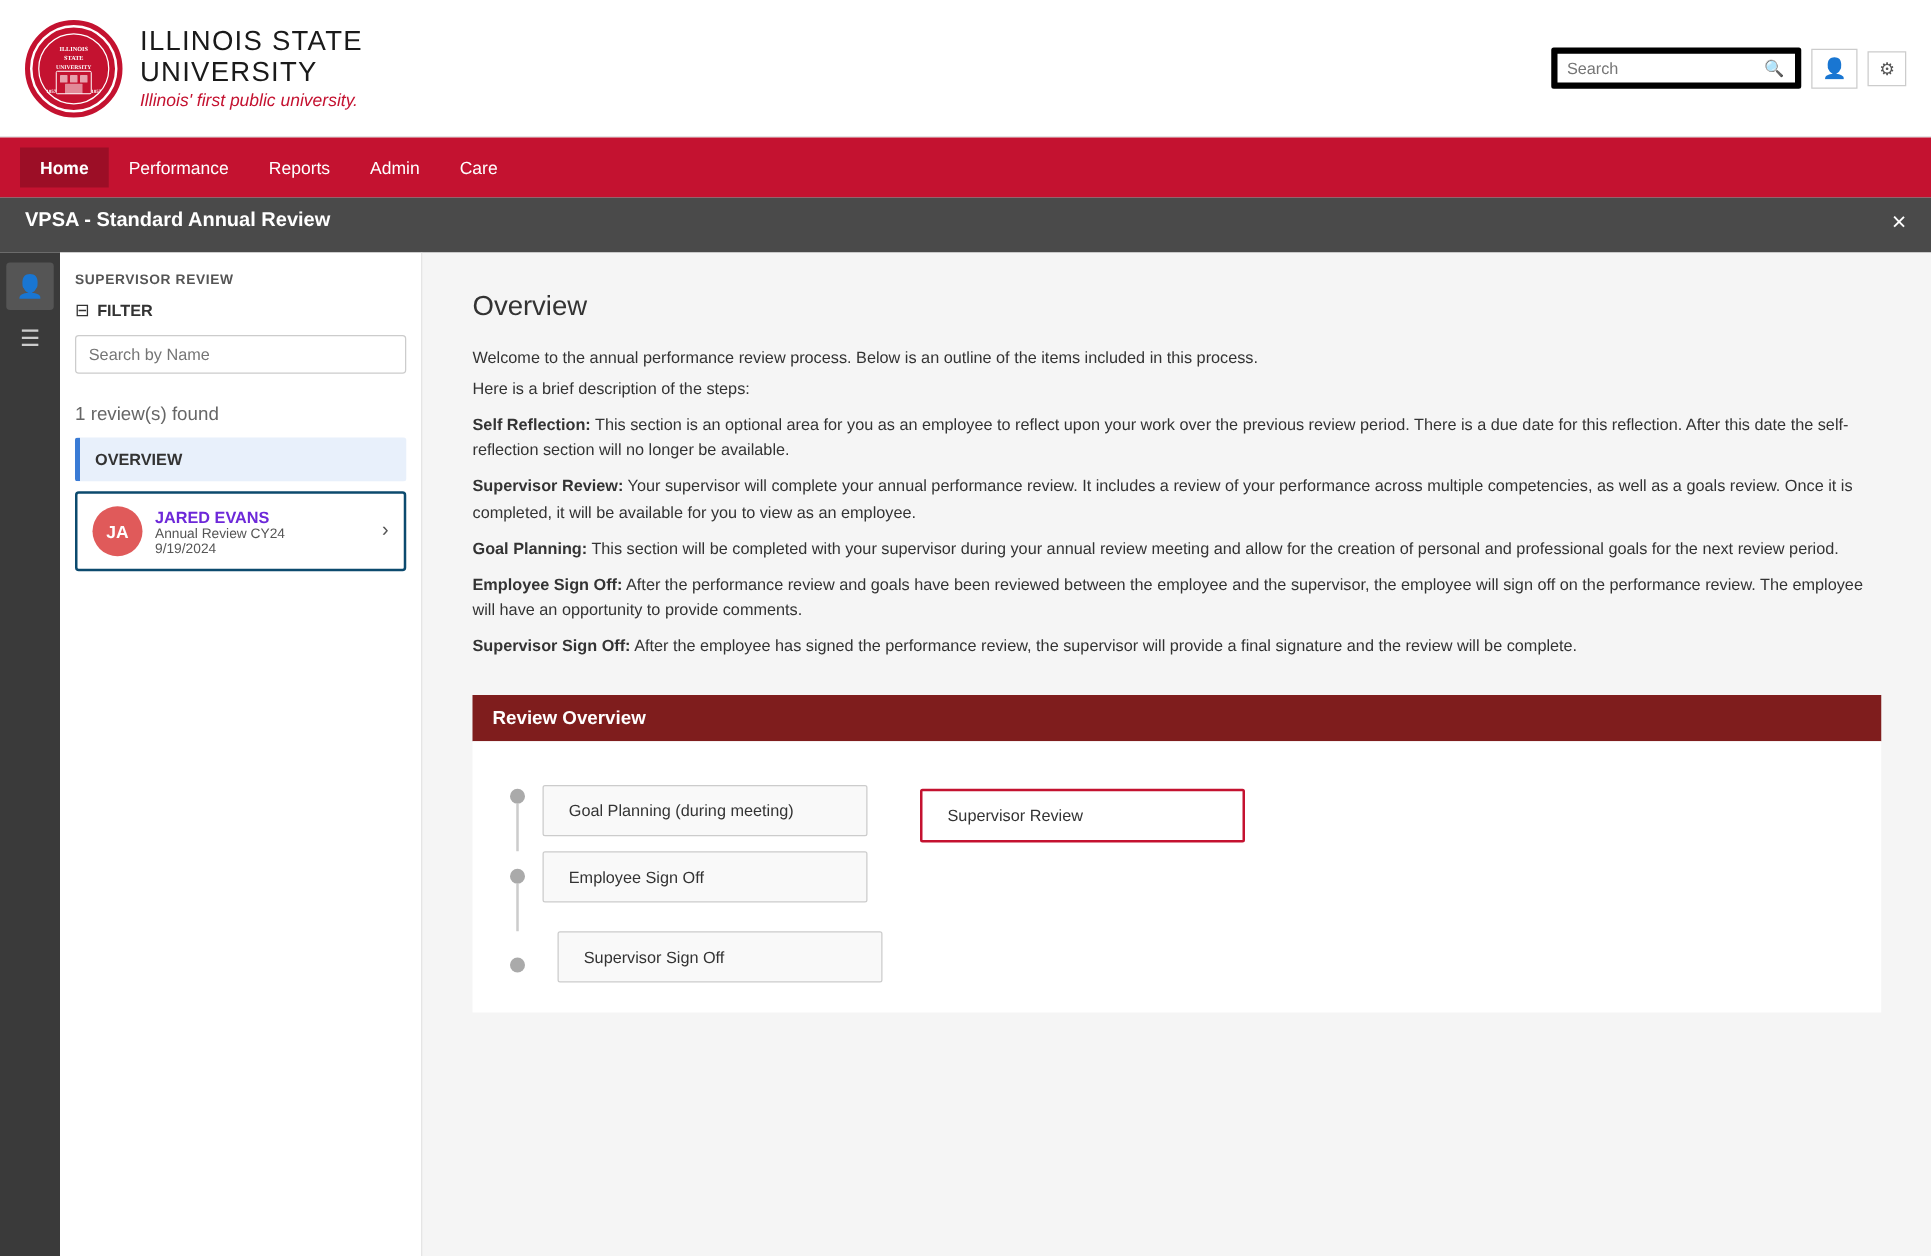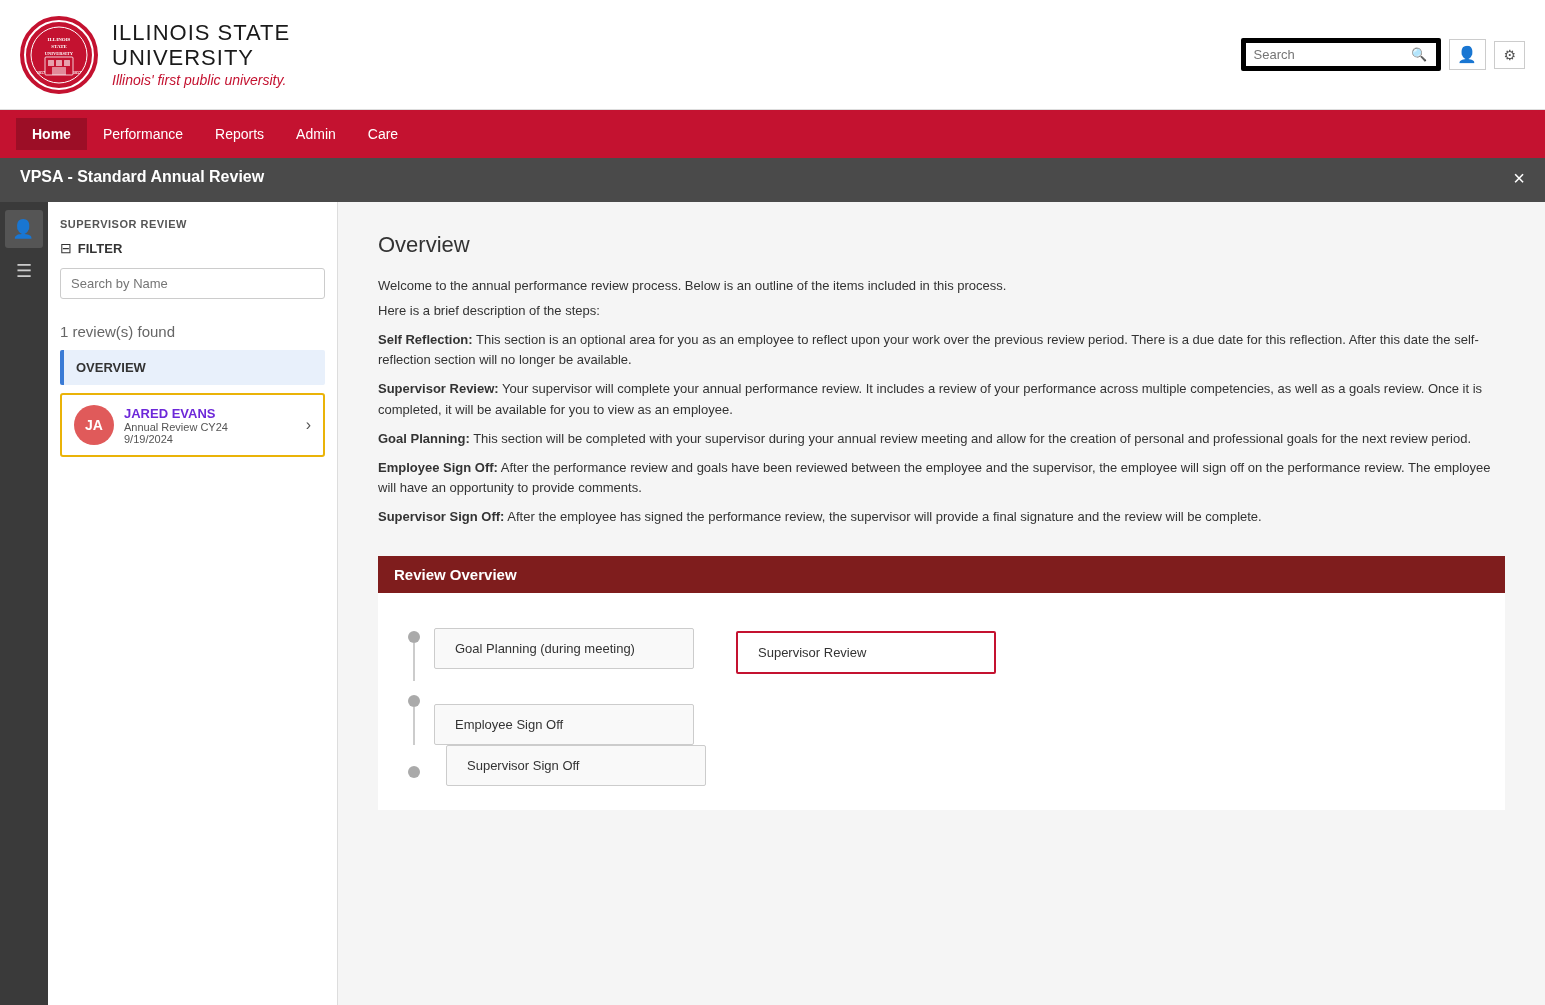--- a/index.html
+++ b/index.html
@@ -40,21 +40,21 @@
     
     .sidebar { width: 290px; background: #fff; border-right: 1px solid #ddd; display: flex; flex-direction: column; flex-shrink: 0; padding: 16px 12px; }
     .sidebar-section-label { font-size: 11px; font-weight: bold; color: #555; text-transform: uppercase; letter-spacing: 0.5px; margin-bottom: 10px; }
     .filter-bar { display: flex; align-items: center; gap: 6px; margin-bottom: 12px; cursor: pointer; }
     .filter-icon { font-size: 14px; color: #333; }
     .filter-text { font-size: 13px; font-weight: bold; color: #333; }
     .search-input-wrap { position: relative; margin-bottom: 24px; }
     .search-input-wrap input { width: 100%; border: 1px solid #ccc; border-radius: 3px; padding: 7px 10px; font-size: 13px; outline: none; color: #333; }
     .review-count { font-size: 15px; color: #666; margin-bottom: 10px; }
     .overview-item { background: #e8f0fb; padding: 10px 12px; border-radius: 2px; cursor: pointer; margin-bottom: 8px; font-size: 13px; font-weight: bold; color: #333; border-left: 4px solid #3a7bd5; }
-    .employee-card { border: 2px solid #eab308; border-radius: 3px; padding: 10px 12px; display: flex; align-items: center; gap: 10px; cursor: pointer; background: #fff; }
+    .employee-card { border: 2px solid #0c4a6e; border-radius: 3px; padding: 10px 12px; display: flex; align-items: center; gap: 10px; cursor: pointer; background: #fff; }
     .employee-avatar { width: 40px; height: 40px; border-radius: 50%; background: #e05a5a; display: flex; align-items: center; justify-content: center; color: #fff; font-size: 14px; font-weight: bold; flex-shrink: 0; }
     .employee-info { flex: 1; }
     .employee-name { font-size: 13px; font-weight: bold; color: #6d28d9; }
     .employee-review { font-size: 11px; color: #555; }
     .employee-date { font-size: 11px; color: #555; }
     .employee-arrow { font-size: 16px; color: #555; }
 
     
     .content-area { flex: 1; background: #f5f5f5; overflow-y: auto; padding: 30px 40px; }
     .overview-title { font-size: 22px; font-weight: normal; color: #333; margin-bottom: 18px; }
@@ -199,21 +199,21 @@
             <div style="display:flex; align-items:center; gap:14px; margin-bottom:0;">
               <div style="display:flex; flex-direction:column; align-items:center;">
                 <div style="width:12px;height:12px;border-radius:50%;background:#aaa;margin:14px 0 0 0;"></div>
                 <div style="width:2px;height:38px;background:#ccc;margin:0 auto;"></div>
               </div>
               <div class="timeline-box">
                 <span>Goal Planning (during meeting)</span>
               </div>
             </div>
 
-            <div style="display:flex; align-items:flex-end; gap:14px; margin-bottom:0;">
+            <div style="display:flex; align-items:flex-start; gap:14px; margin-bottom:0;">
               <div style="display:flex; flex-direction:column; align-items:center;">
                 <div style="width:12px;height:12px;border-radius:50%;background:#aaa;margin:14px 0 0 0;"></div>
                 <div style="width:2px;height:38px;background:#ccc;margin:0 auto;"></div>
               </div>
               <div class="timeline-box">
                 <span>Employee Sign Off</span>
               </div>
             </div>
 
             <div style="display:flex; align-items:center; gap:26px;">

